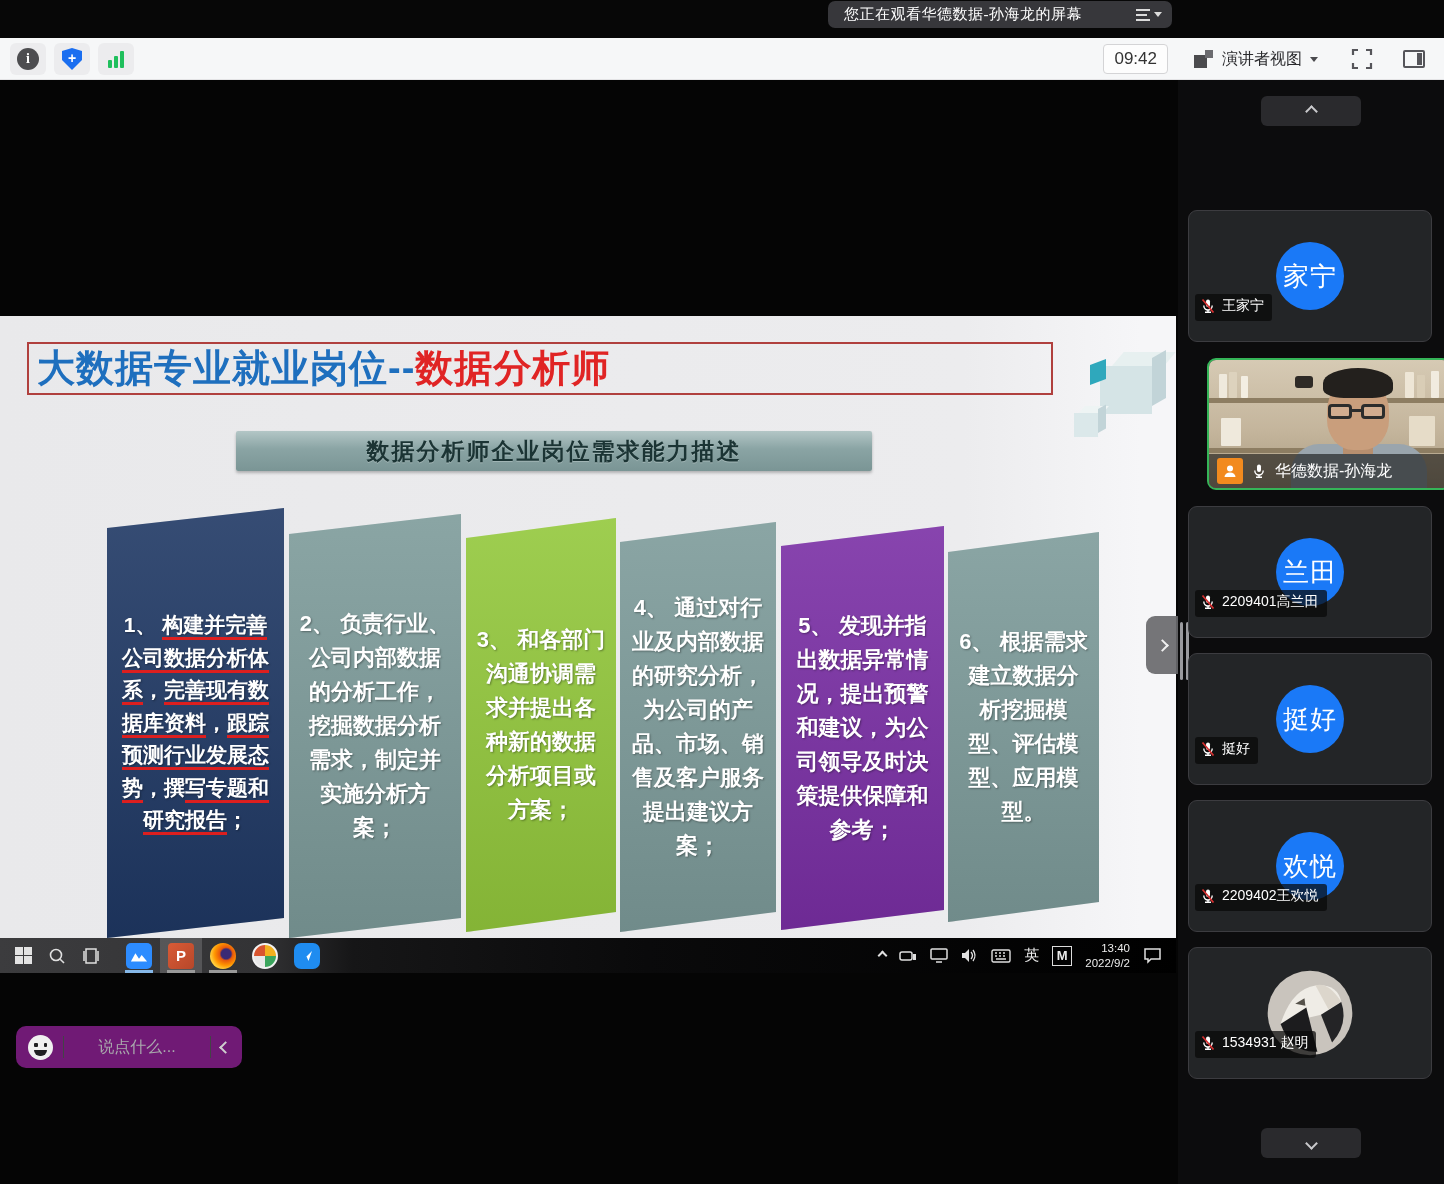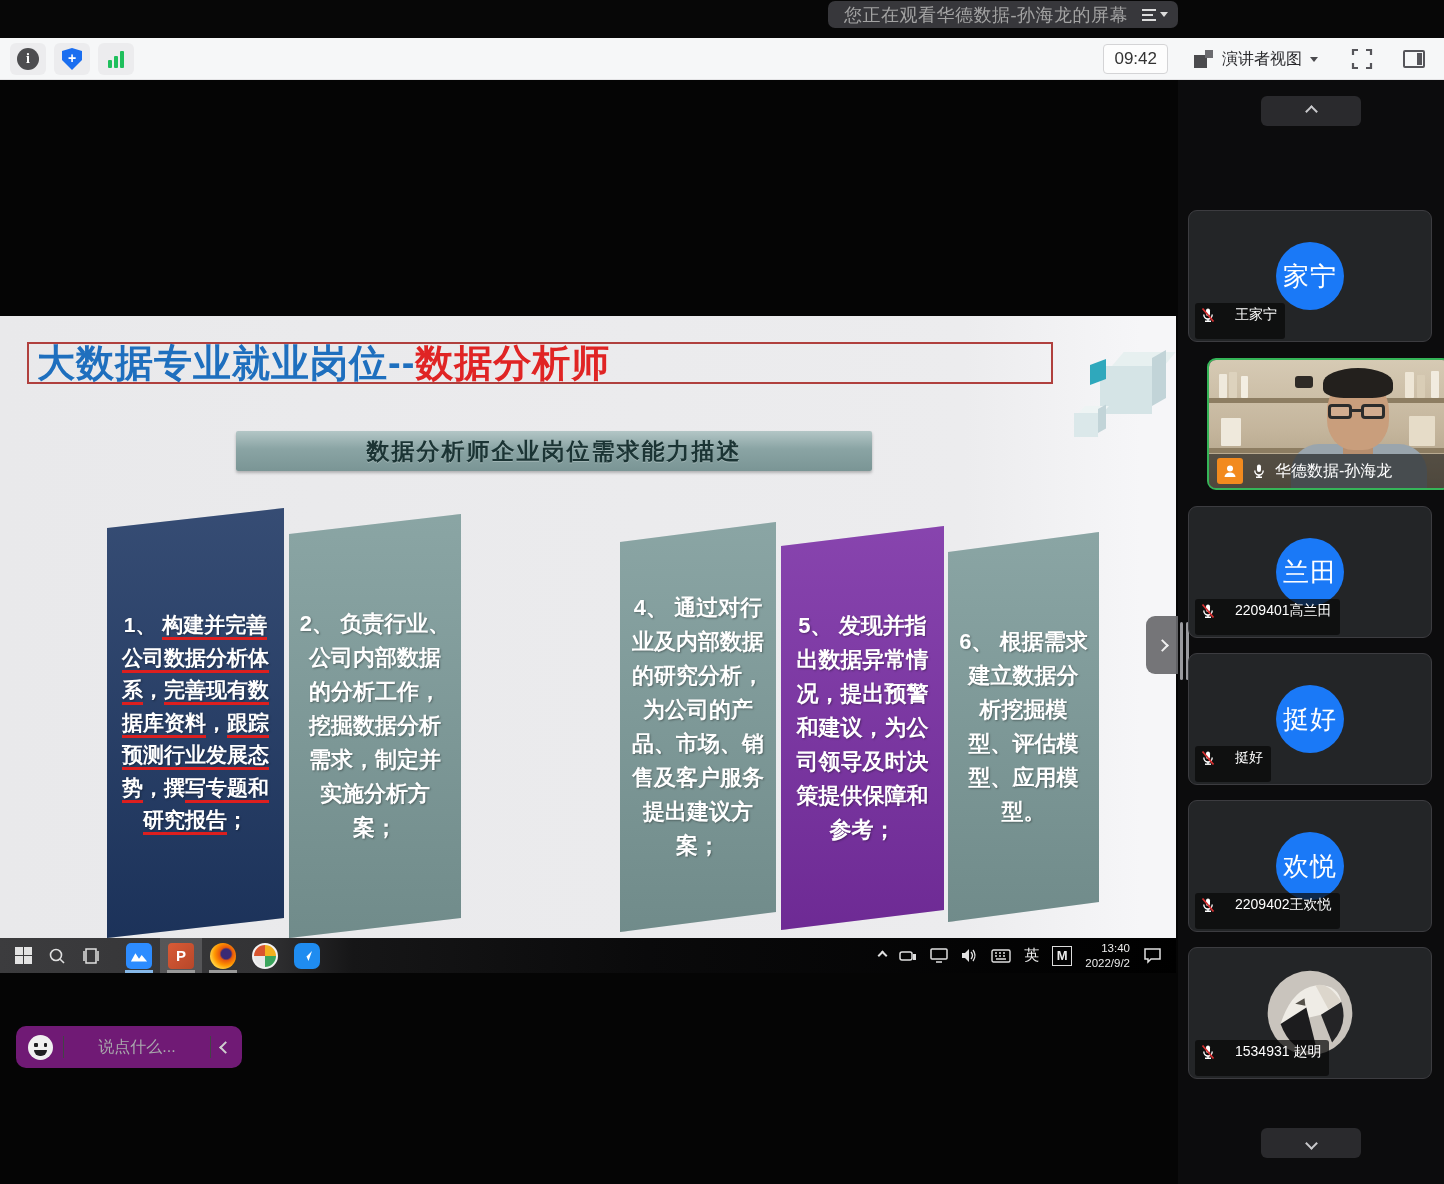--- a/index.html
+++ b/index.html
@@ -3,21 +3,21 @@
 <meta charset="utf-8">
 <style>
   html,body{margin:0;padding:0;background:#000;}
   *{box-sizing:border-box;font-family:"Liberation Sans","DejaVu Sans",sans-serif;}
   .stage{position:relative;width:1444px;height:1184px;background:#000;overflow:hidden;}
 
   
   .top-strip{position:absolute;left:0;top:0;width:1444px;height:38px;background:#070707;}
   .watch-pill{position:absolute;left:828px;top:1px;height:27px;min-width:344px;background:#37373b;
     border-radius:7px;display:flex;align-items:center;justify-content:space-between;padding:0 10px 0 16px;}
-  .watch-pill .wtext{color:#a3a3a3;font-size:18px;letter-spacing:.5px;white-space:nowrap;font-family:Liberation Serif, serif;}
+  .watch-pill .wtext{color:#ffffff;font-size:15px;letter-spacing:.5px;white-space:nowrap;font-family:Liberation Serif, serif;}
   .menu-btn{display:flex;align-items:center;gap:4px;margin-left:14px;cursor:pointer;}
   .bars{display:inline-flex;flex-direction:column;gap:3px;}
   .bars i{display:block;width:14px;height:2px;background:#dcdcdc;}
   .bars i:nth-child(2){width:11px;}
   .caret-dn{width:0;height:0;border-left:4px solid transparent;border-right:4px solid transparent;border-top:5px solid #dcdcdc;}
 
   
   .toolbar{position:absolute;left:0;top:38px;width:1444px;height:42px;background:#f6f7f8;border-bottom:1px solid #e3e3e5;}
   .tb-left{position:absolute;left:10px;top:0;height:42px;display:flex;align-items:center;gap:8px;}
   .tb-btn{width:36px;height:32px;border-radius:6px;background:#ececee;display:flex;align-items:center;justify-content:center;cursor:pointer;}
@@ -41,21 +41,21 @@
   .panel-toggle-ic{position:relative;width:22px;height:18px;border:2px solid #55555a;border-radius:2px;}
   .panel-toggle-ic::after{content:"";position:absolute;right:1px;top:1px;bottom:1px;width:5px;background:#55555a;}
   .chev{display:inline-block;width:9px;height:9px;border-right:2px solid #cfcfcf;border-bottom:2px solid #cfcfcf;}
   .chev.up{transform:rotate(-135deg);} .chev.down{transform:rotate(45deg);}
   .chev.left{transform:rotate(135deg);} .chev.right{transform:rotate(-45deg);}
 
   
   .share-area{position:absolute;left:0;top:80px;width:1178px;height:1104px;background:#050505;}
   .slide{position:absolute;left:0;top:236px;width:1176px;height:622px;
     background:linear-gradient(90deg,#e9e9eb 0%,#ececee 82%,#f6f6f8 97%);overflow:hidden;}
-  .title-box{position:absolute;left:27px;top:26px;width:1026px;height:42px;border:2px solid #b0403e;
+  .title-box{position:absolute;left:27px;top:26px;width:1026px;height:53px;border:2px solid #b0403e;
     display:flex;align-items:center;padding-left:8px;background:transparent;}
   .title-box .t-blue{font-size:38px;font-weight:bold;letter-spacing:1px;}
   .title-box .t-red{font-size:38px;font-weight:bold;letter-spacing:1px;}
   
   .cubes{position:absolute;left:1066px;top:28px;width:110px;height:100px;}
   .cube{position:absolute;}
   .cube .face{position:absolute;}
   .banner{position:absolute;left:236px;top:115px;width:636px;height:40px;border-radius:2px;
     background:linear-gradient(180deg,#b3c6c6 0%,#8aa4a4 45%,#7a9595 100%);
     box-shadow:0 2px 3px rgba(0,0,0,.25);display:flex;align-items:center;justify-content:center;}
@@ -112,22 +112,22 @@
   .collapse-btn{position:absolute;left:83px;width:100px;height:30px;background:#2a2a2d;border-radius:6px;
     display:flex;align-items:center;justify-content:center;cursor:pointer;}
   .collapse-btn.top{top:16px;} .collapse-btn.bottom{top:1048px;}
   .tiles{position:absolute;left:0;top:0;width:100%;height:100%;}
   .tile{position:absolute;left:10px;width:244px;height:132px;background:#232527;border:1px solid #3c3c40;
     border-radius:9px;overflow:hidden;}
   .tile.active{border:2px solid #35b558;}
   .tile-media{position:absolute;inset:0;display:flex;align-items:center;justify-content:center;}
   .avatar-circle{width:68px;height:68px;border-radius:50%;background:#1a79f7;color:#fff;font-size:26px;
     display:flex;align-items:center;justify-content:center;letter-spacing:1px;}
-  .name-chip{position:absolute;left:6px;bottom:2px;background:rgba(8,8,8,.72);border-radius:3px;
-    padding:3px 8px 15px 5px;display:flex;align-items:center;gap:19px;max-width:92%;}
+  .name-chip{position:absolute;left:6px;bottom:20px;background:rgba(8,8,8,.72);border-radius:3px;
+    padding:3px 8px 6px 5px;display:flex;align-items:center;gap:6px;max-width:92%;}
   .name-chip .pname{color:#fff;font-size:14px;white-space:nowrap;}
   .name-chip.full{left:0;right:0;bottom:0;border-radius:0;background:rgba(12,12,12,.58);padding:4px 8px;gap:8px;max-width:100%;}
   .name-chip.full .pname{font-size:16px;}
   .member-ic{width:26px;height:26px;border-radius:3px;background:#f28a1e;flex:none;display:flex;align-items:center;justify-content:center;}
   
   .vscene{position:absolute;inset:0;background:linear-gradient(180deg,#d6cab4 0%,#c4b59c 55%,#a99a80 100%);overflow:hidden;}
   .vscene .shelf{position:absolute;left:0;right:0;height:5px;background:#8d7d62;}
   .vscene .book{position:absolute;border-radius:1px;}
   .vscene .cam{position:absolute;width:18px;height:12px;background:#2e2a26;border-radius:3px;}
   .vscene .head{position:absolute;left:118px;top:18px;width:62px;height:72px;background:#c99e7c;border-radius:46% 46% 42% 42%;}
@@ -230,20 +230,23 @@
       <div class="banner">
         <span>数据分析师企业岗位需求能力描述</span>
       </div>
 
       <div class="panel-row">
           <div class="panel" style="left: 107px; top: 192px; width: 177px; height: 430px; background-color: rgb(31, 56, 100);">
             <div class="ptext" style="font-size: 21px;"><span>1、 </span><span class="u" style="border-bottom-color: rgb(221, 31, 31);">构建并完善公司数据分析体系</span><span>，</span><span class="u" style="border-bottom-color: rgb(221, 31, 31);">完善现有数据库资料</span><span>，</span><span class="u" style="border-bottom-color: rgb(221, 31, 31);">跟踪预测行业发展态势</span><span>，撰</span><span class="u" style="border-bottom-color: rgb(221, 31, 31);">写专题和研究报告</span><span>；</span></div>
           </div>
           <div class="panel" style="left: 289px; top: 198px; width: 172px; height: 424px; background-color: rgb(125, 155, 154);">
             <div class="ptext"><span>2、 负责行业、公司内部数据的分析工作，挖掘数据分析需求，制定并实施分析方案；</span></div>
+          </div>
+          <div class="panel" style="left: 466px; top: 202px; width: 150px; height: 414px; background-color: rgb(147, 200, 60);">
+            <div class="ptext"><span>3、 和各部门沟通协调需求并提出各种新的数据分析项目或方案；</span></div>
           </div>
           <div class="panel" style="left: 620px; top: 206px; width: 156px; height: 410px; background-color: rgb(125, 155, 154);">
             <div class="ptext"><span>4、 通过对行业及内部数据的研究分析，为公司的产品、市场、销售及客户服务提出建议方案；</span></div>
           </div>
           <div class="panel" style="left: 781px; top: 210px; width: 163px; height: 404px; background-color: rgb(122, 47, 165);">
             <div class="ptext"><span>5、 发现并指出数据异常情况，提出预警和建议，为公司领导及时决策提供保障和参考；</span></div>
           </div>
           <div class="panel" style="left: 948px; top: 216px; width: 151px; height: 390px; background-color: rgb(125, 155, 154);">
             <div class="ptext"><span>6、 根据需求建立数据分析挖掘模型、评估模型、应用模型。</span></div>
           </div>

